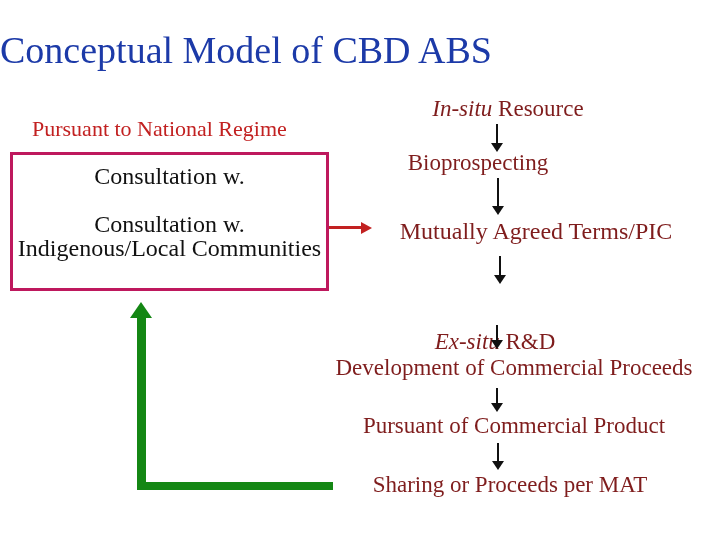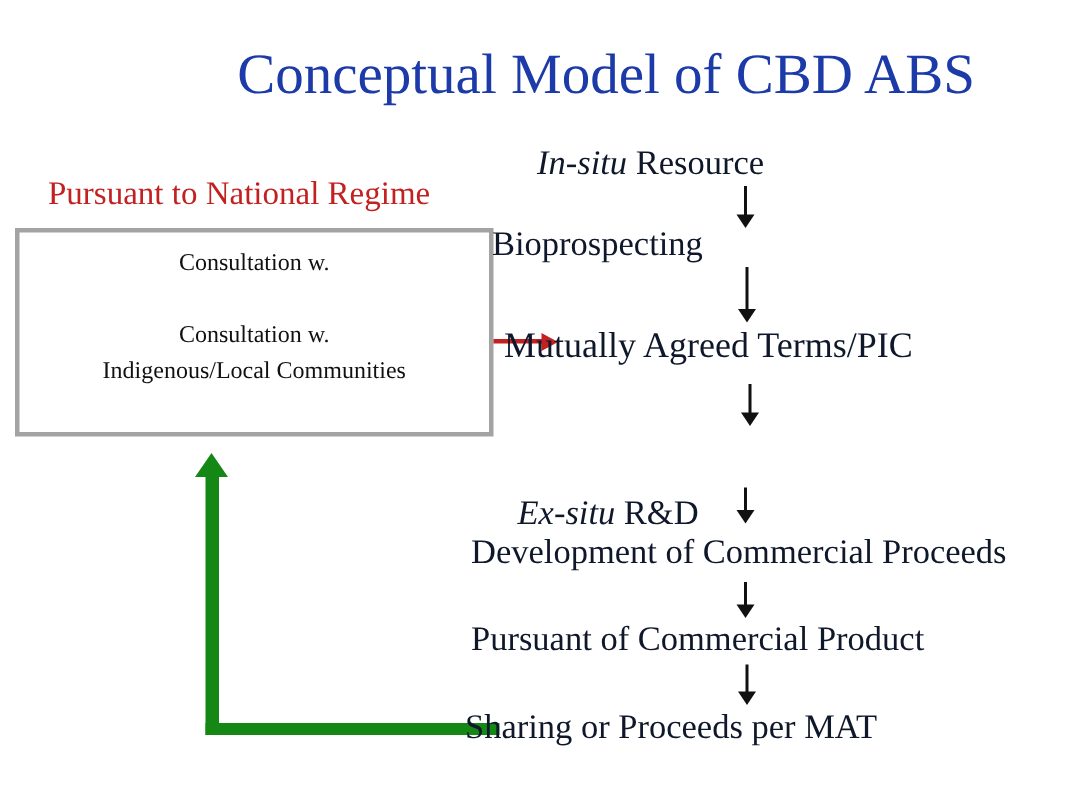--- a/index.html
+++ b/index.html
@@ -7,47 +7,47 @@
     position:relative;
     width:720px;height:540px;
     background:#ffffff;
     overflow:hidden;
     font-family:"Liberation Serif","DejaVu Serif",serif;
     color:#111111;
   }
   .abs{position:absolute;}
   .title{
     left:0;top:28px;width:650px;
-    text-align:right;
+    text-align:left;
     font-size:38px;
     color:#1c3aa8;
     white-space:nowrap;
   }
   .red-heading{
     left:32px;top:116px;
     font-size:22px;
     color:#c22121;
     white-space:nowrap;
   }
   .red-box{
     left:10px;top:152px;
     width:313px;height:133px;
-    border:3px solid #a3a3a3;
+    border:3px solid #be185d;
     text-align:center;
-    font-size:16px;
+    font-size:24px;
     line-height:24px;
   }
   .red-box .para1{margin-top:9px;}
   .red-box .para2{margin-top:24px;}
   .flow-step{
-    text-align:left;
+    text-align:center;
     font-size:23px;
     line-height:26px;
     white-space:nowrap;
-    color:#0f172a;
+    color:#7f1d1d;
   }
   .it{font-style:italic;}
   .arrow-line{position:absolute;width:2px;background:#111111;}
   .arrow-head{
     position:absolute;width:0;height:0;
     border-left:6px solid transparent;
     border-right:6px solid transparent;
     border-top:9px solid #111111;
   }
   .red-line{position:absolute;background:#c22121;}

